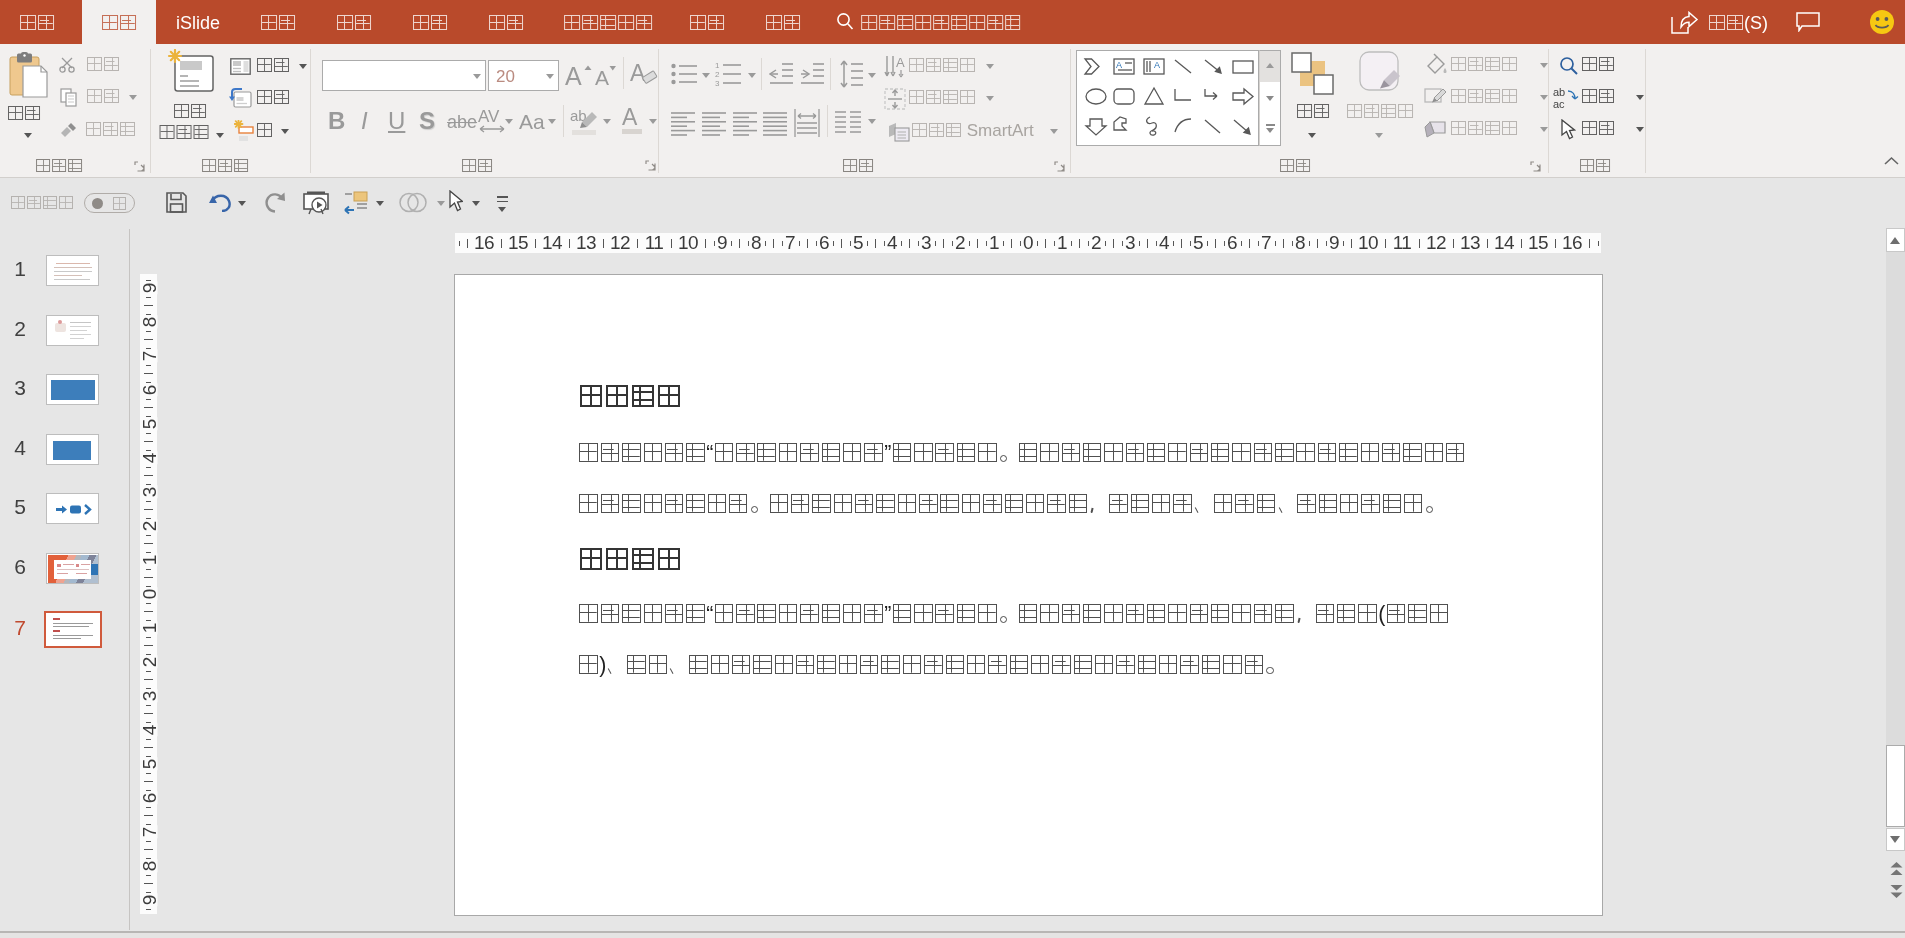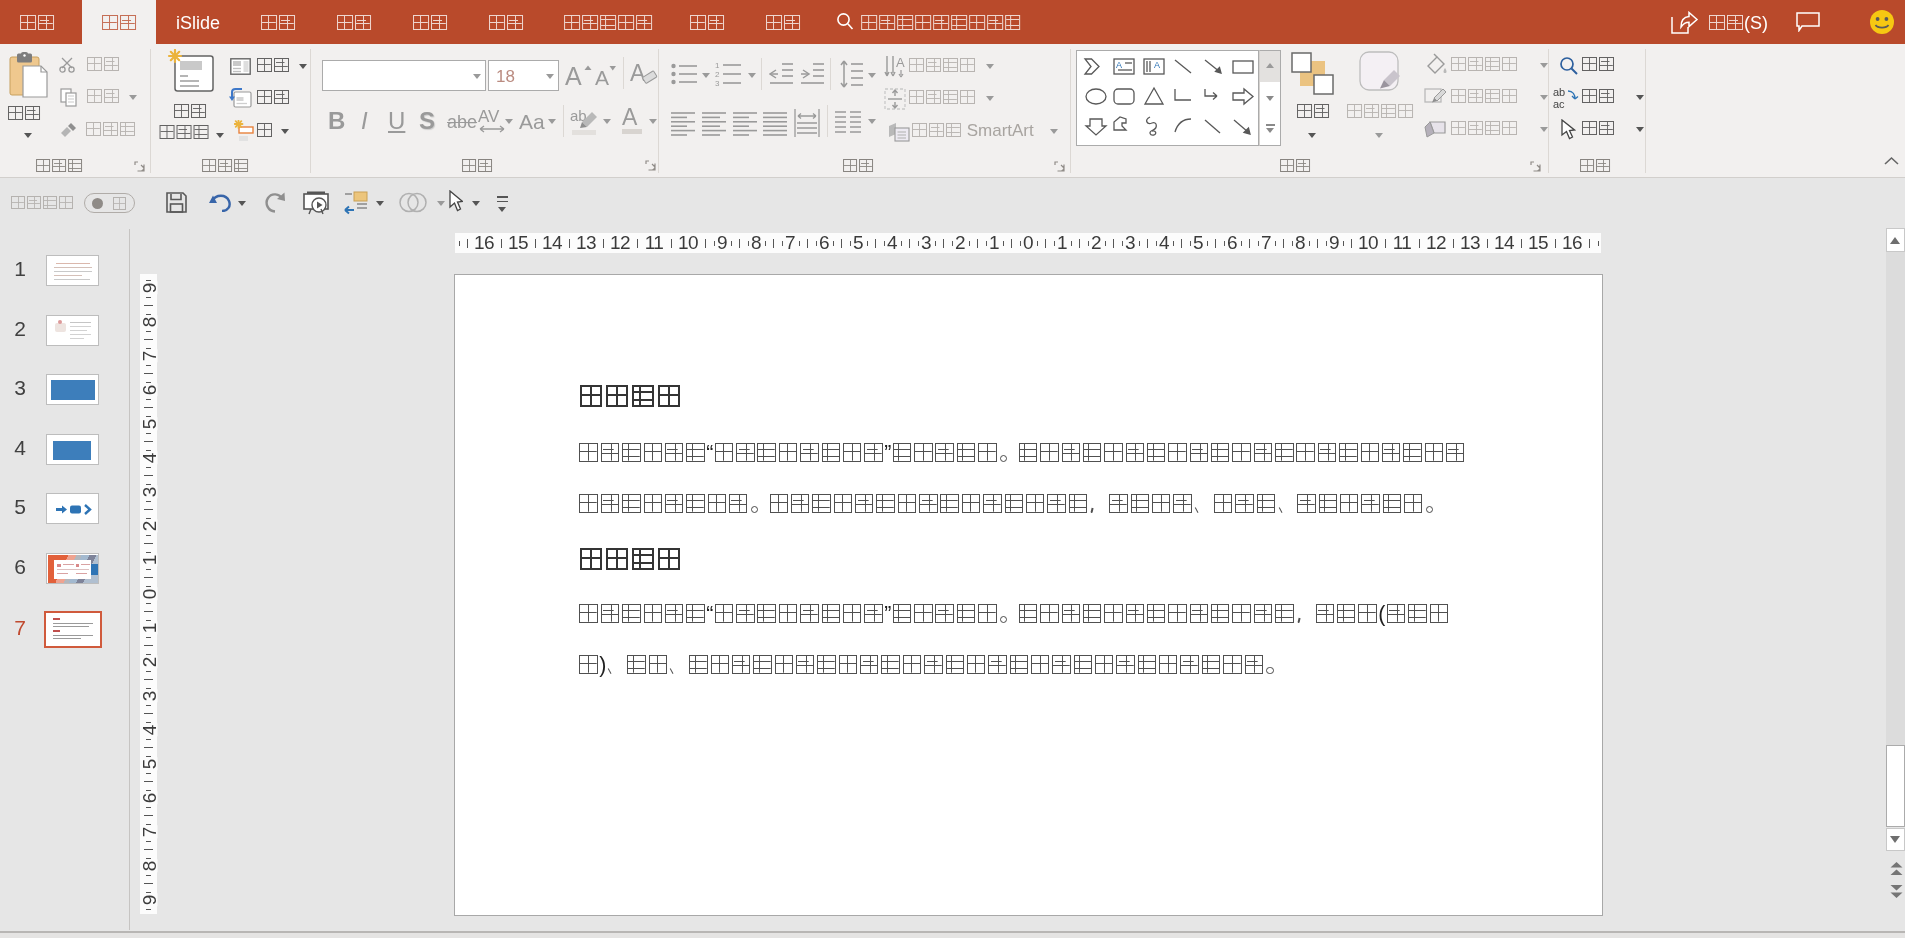--- a/index.html
+++ b/index.html
@@ -155,21 +155,21 @@
 <line x1="1.7" y1="1.2" x2="7.3" y2="6.8"></line>
       <line x1="7.3" y1="1.2" x2="1.7" y2="6.8"></line>
     </g>
   </svg>
 <div class="abs" style="left:256px;top:131px;transform:translateY(-50%);font-size:17px;color:#3b3b3b;white-space:nowrap"><i class="g"></i></div>
 <div class="abs" style="left:281px;top:129px;width:0;height:0;border-left:4px solid transparent;border-right:4px solid transparent;border-top:5px solid #555"></div>
 <div class="abs" style="left:225px;top:166px;transform:translate(-50%,-50%);font-size:16px;color:#6b6762;white-space:nowrap"><i class="g"></i><i class="g"></i><i class="g"></i></div>
 <div class="abs" style="left:322px;top:60px;width:164px;height:31px;background:#fff;border:1px solid #ABABAB"></div>
 <div class="abs" style="left:473px;top:74px;width:0;height:0;border-left:4px solid transparent;border-right:4px solid transparent;border-top:5px solid #9a9a9a"></div>
 <div class="abs" style="left:488px;top:60px;width:71px;height:31px;background:#fff;border:1px solid #ABABAB"></div>
-<div class="abs" style="left:496px;top:67px;font-size:17px;color:#BA8B80">18</div>
+<div class="abs" style="left:496px;top:67px;font-size:17px;color:#BA8B80">20</div>
 <div class="abs" style="left:546px;top:74px;width:0;height:0;border-left:4px solid transparent;border-right:4px solid transparent;border-top:5px solid #9a9a9a"></div>
 <svg class="abs" style="left:564px;top:62px" width="52" height="27" viewBox="0 0 52 27">
 <text x="1" y="23" font-size="25" fill="#9a9a9a" font-family="Liberation Sans">A</text>
 <path d="M20.5 8 L24 3.5 L27.5 8 Z" fill="#9a9a9a"></path>
 <text x="31" y="23" font-size="21" fill="#9a9a9a" font-family="Liberation Sans">A</text>
 <path d="M45.5 4 L52 4 L48.75 8.5 Z" fill="#9a9a9a"></path>
   </svg>
 <div class="abs" style="left:623px;top:57px;width:1px;height:32px;background:#DCD8D4"></div>
 <svg class="abs" style="left:630px;top:60px" width="30" height="28" viewBox="0 0 30 28">
 <text x="0" y="21" font-size="23" fill="#9a9a9a" font-family="Liberation Sans">A</text>

